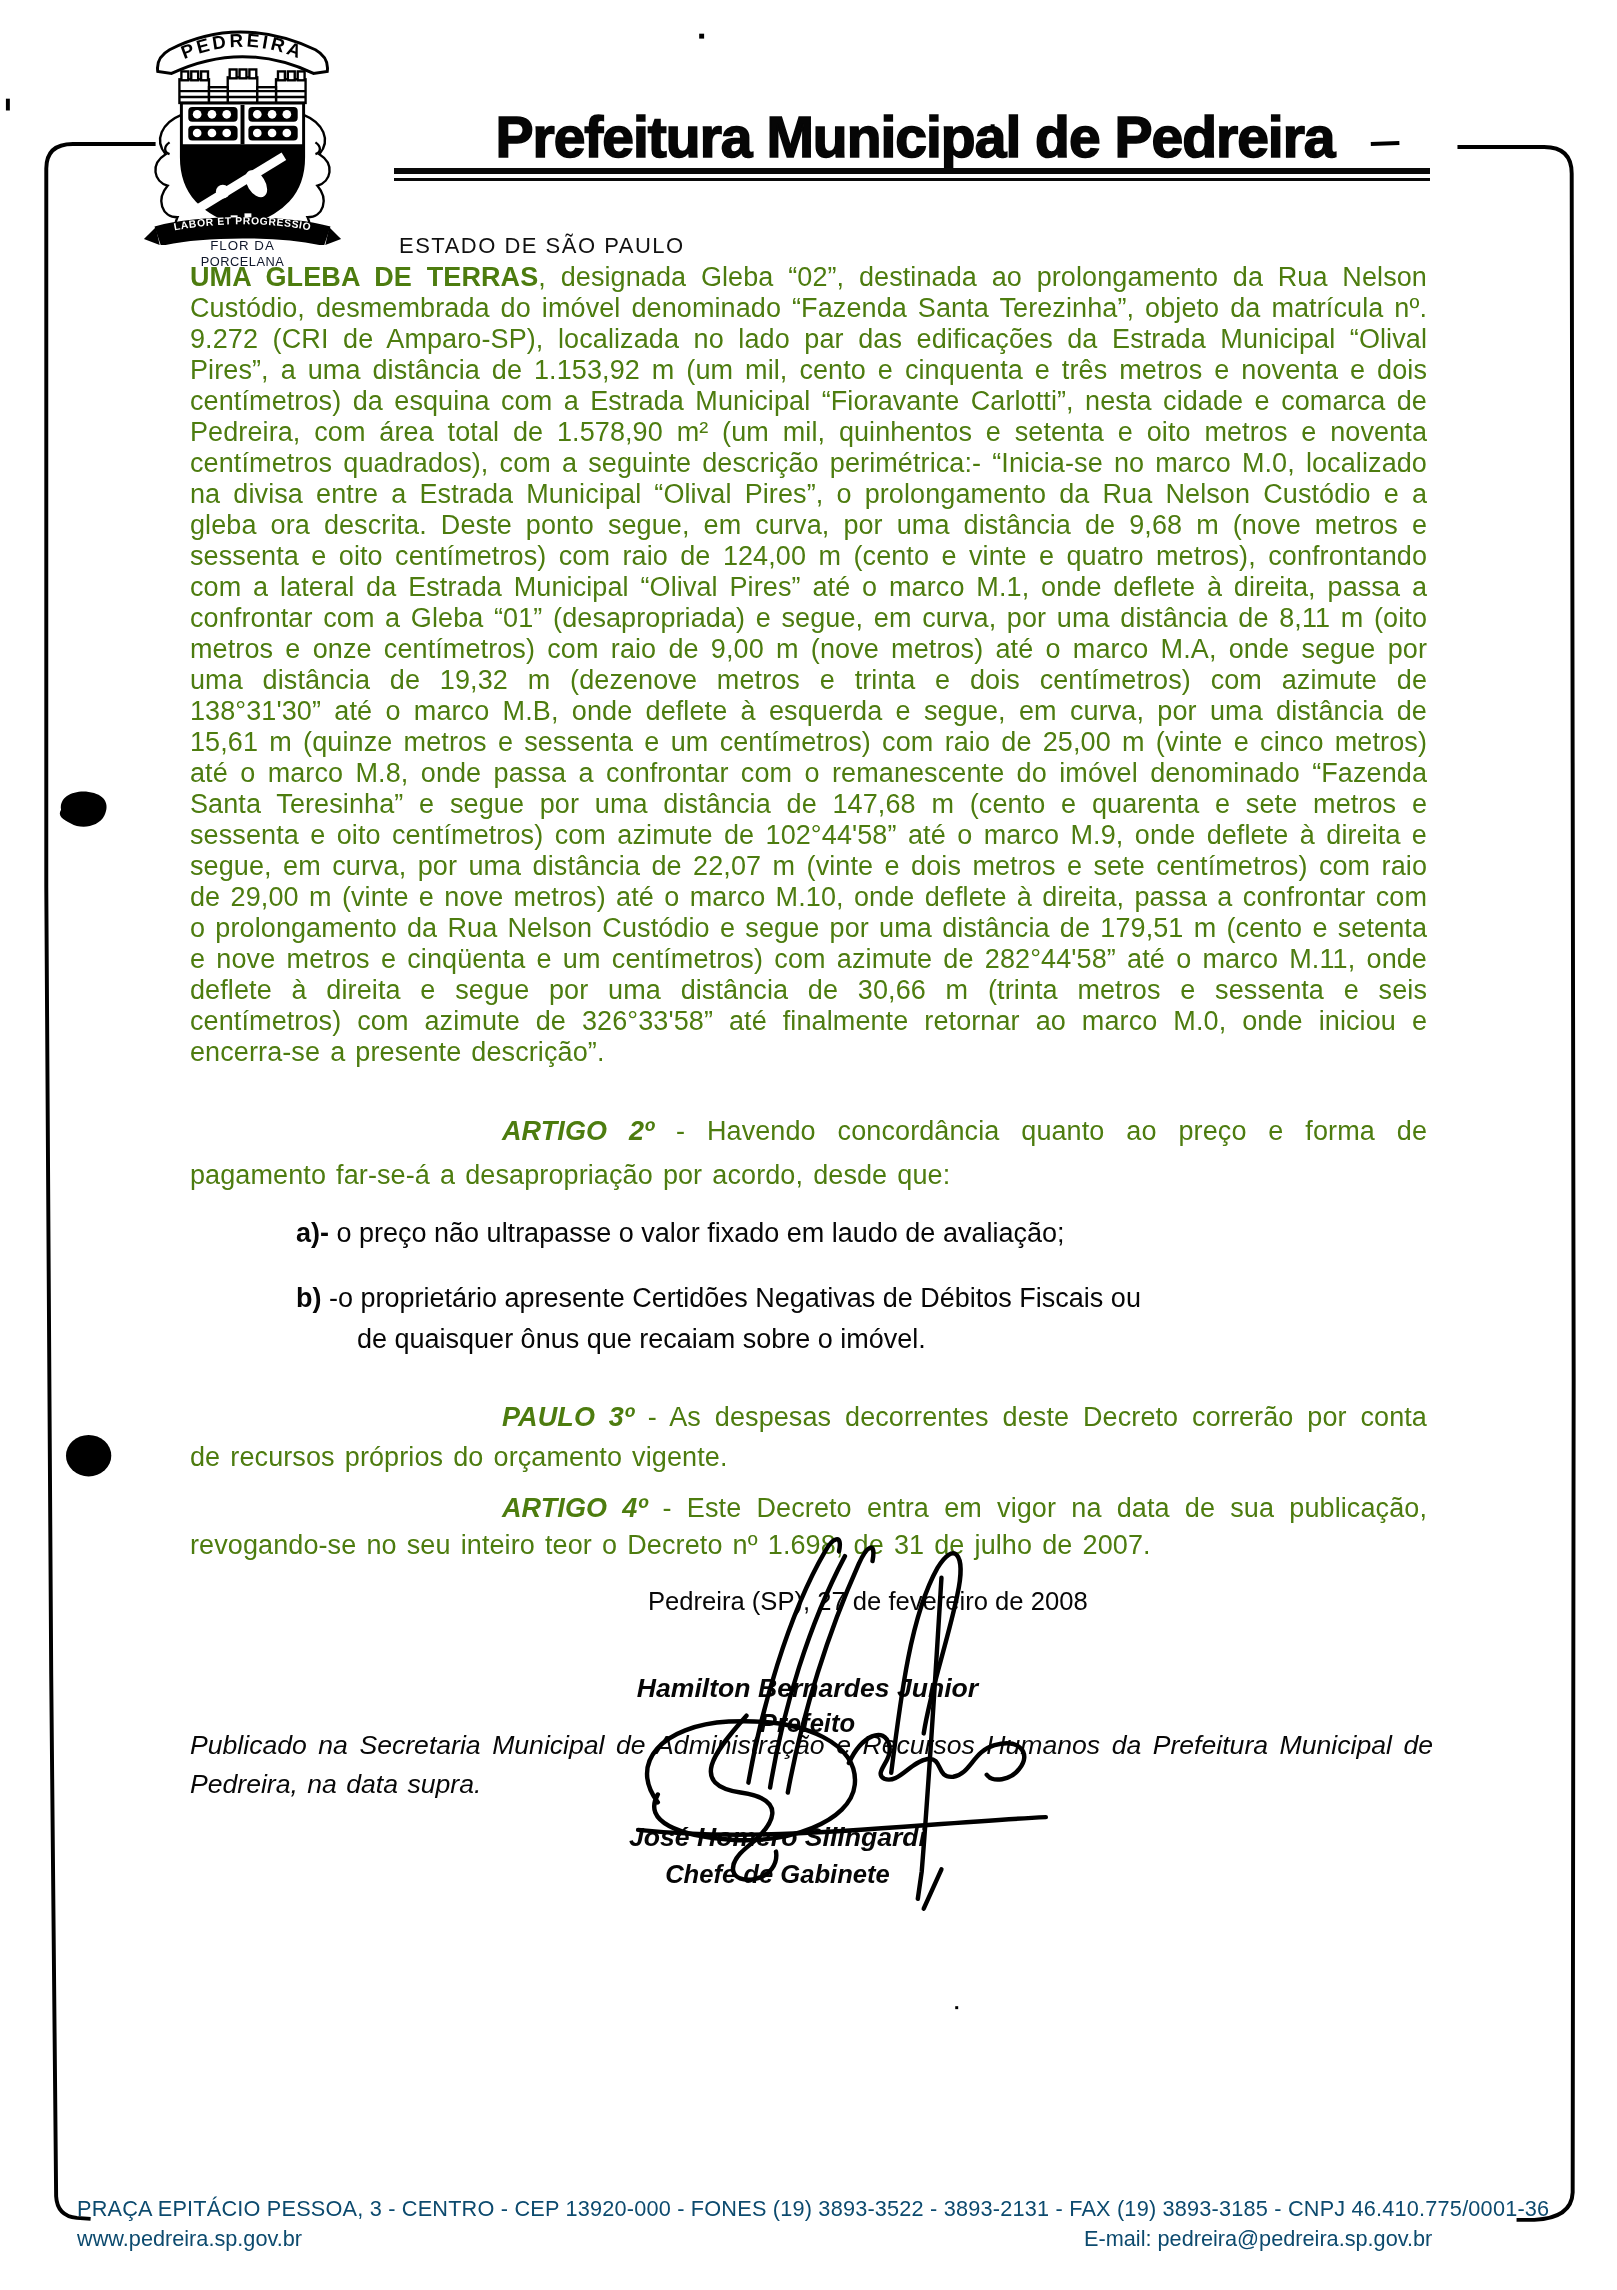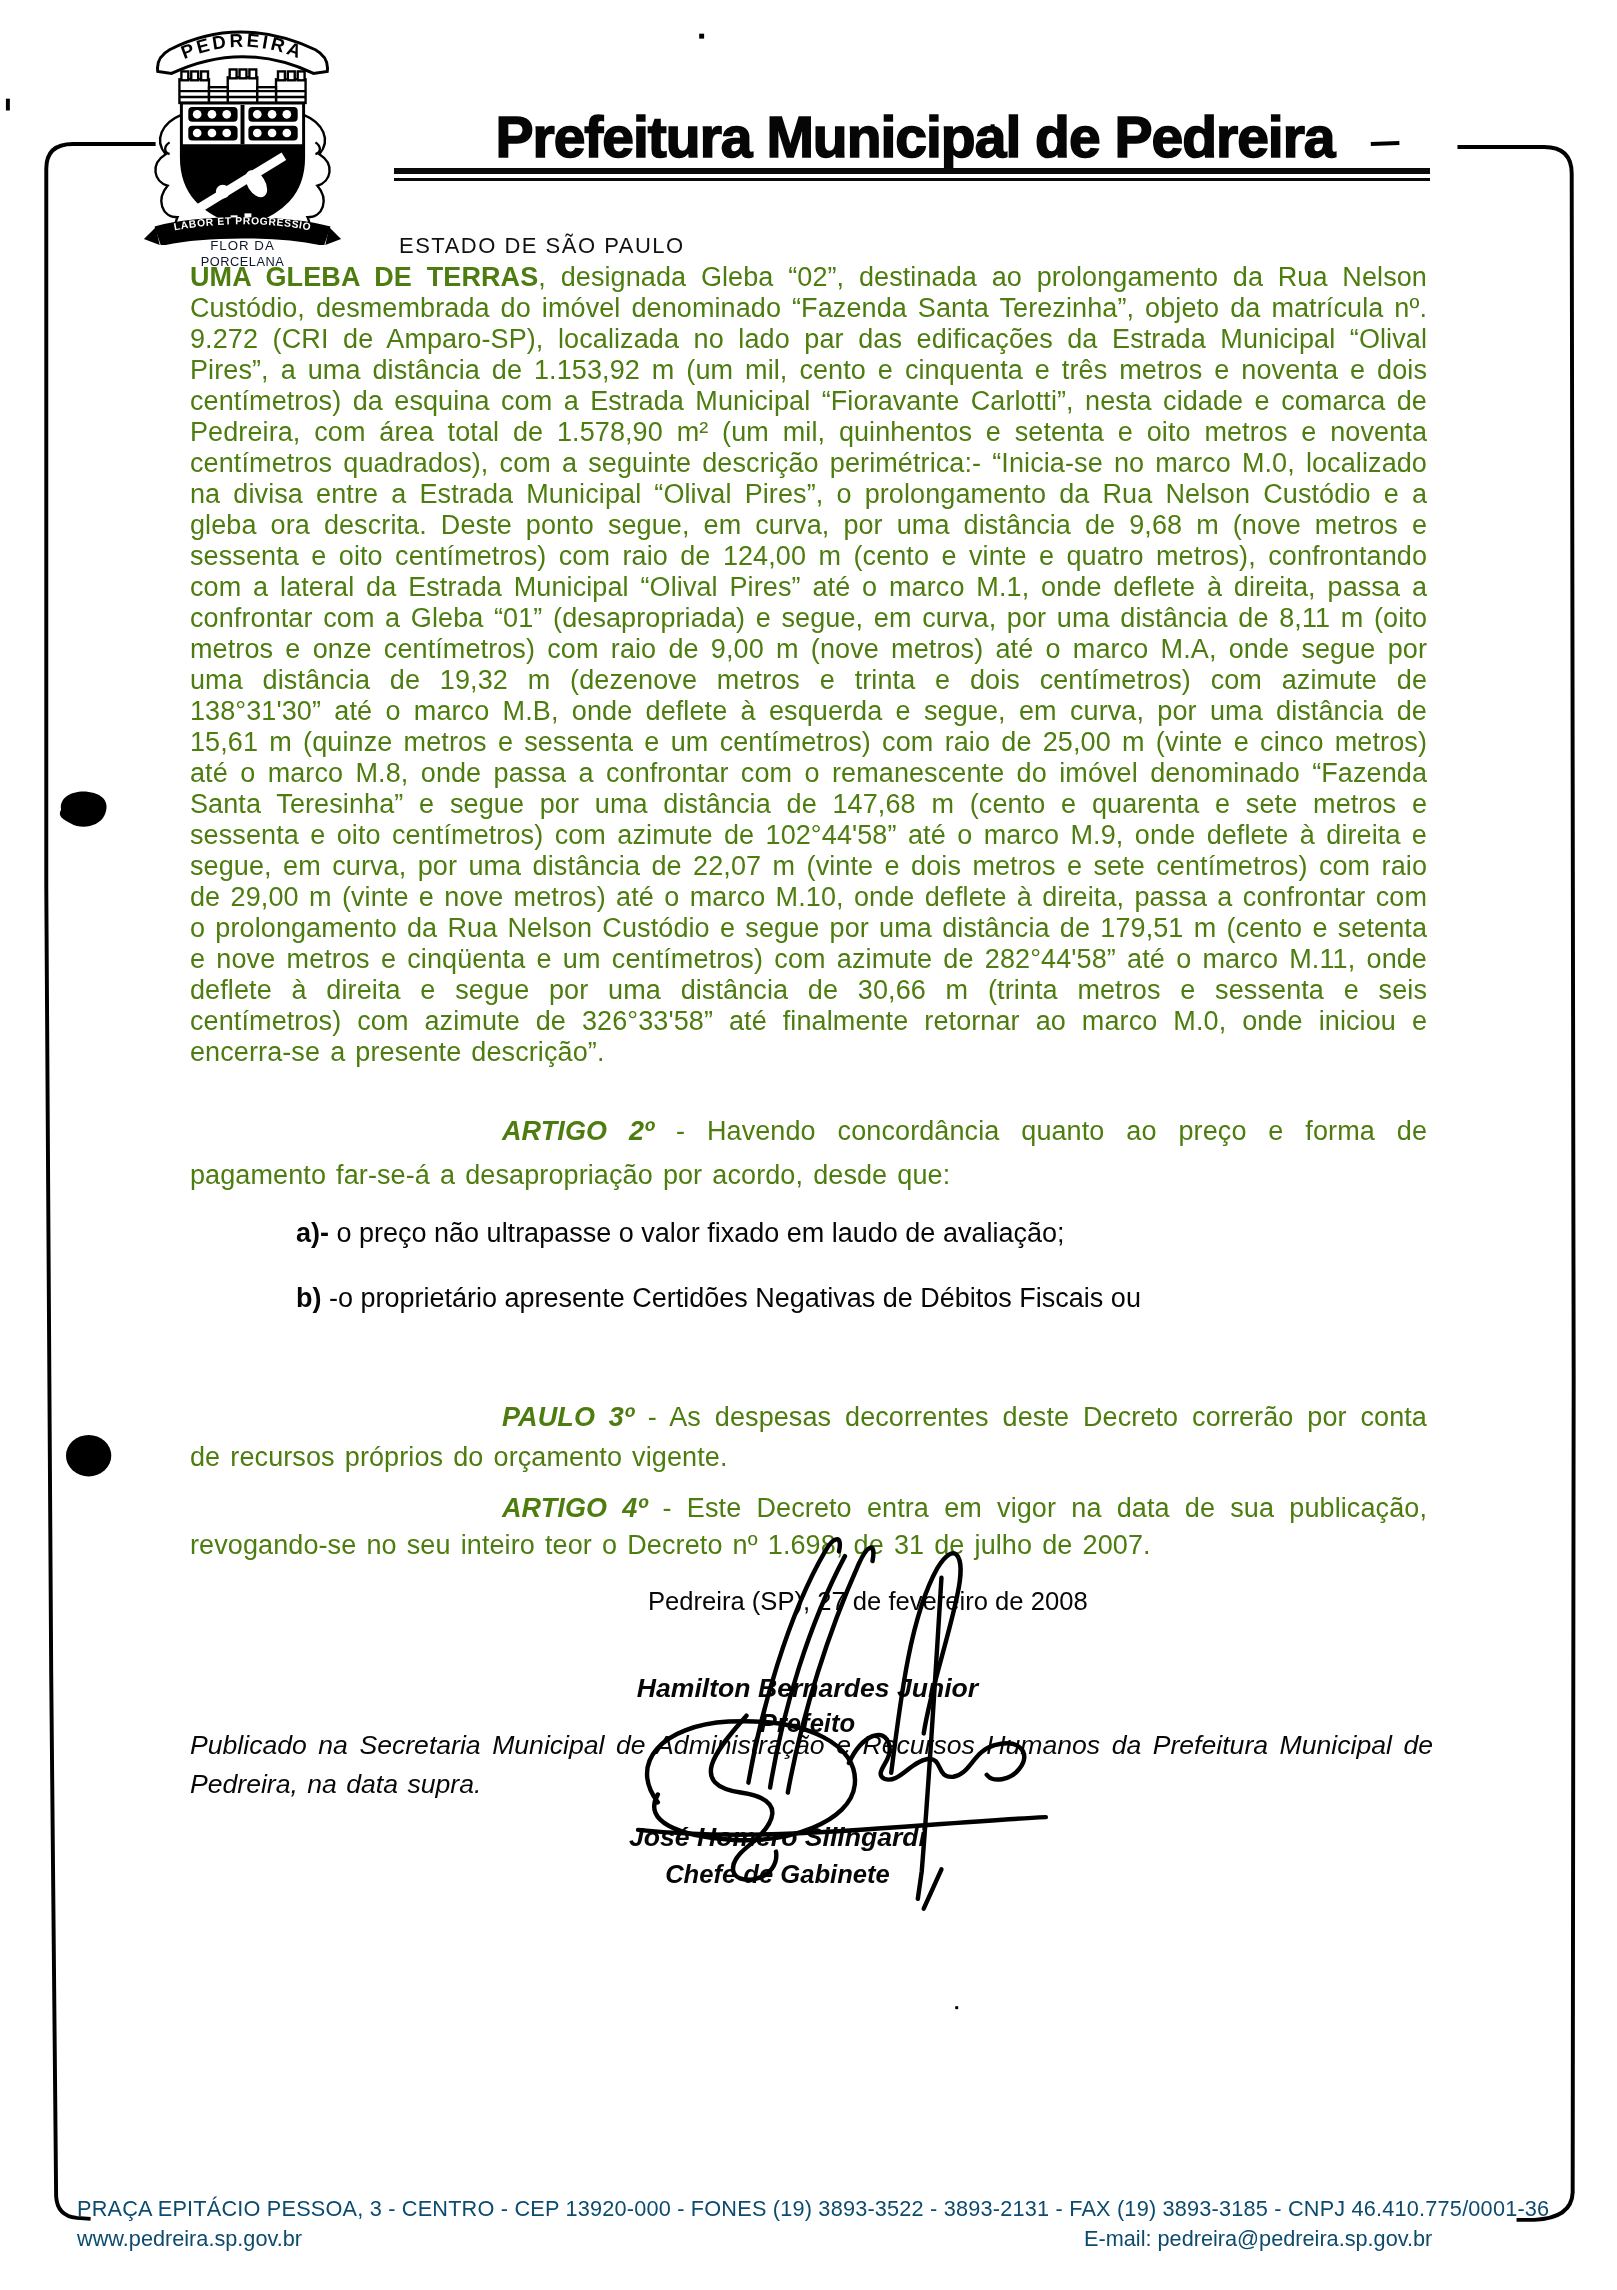--- a/index.html
+++ b/index.html
@@ -149,20 +149,21 @@
   <div class="abs rule" style="left:394px;top:178px;width:1036px;height:3px;"></div>
   <div class="abs" id="estado">ESTADO DE SÃO PAULO</div>
 
   <div class="abs bodytxt" id="para1"><span class="b">UMA GLEBA DE TERRAS</span><span>, designada Gleba “02”, destinada ao prolongamento da Rua Nelson Custódio, desmembrada do imóvel denominado “Fazenda Santa Terezinha”, objeto da matrícula nº. 9.272 (CRI de Amparo-SP), localizada no lado par das edificações da Estrada Municipal “Olival Pires”, a uma distância de 1.153,92 m (um mil, cento e cinquenta e três metros e noventa e dois centímetros) da esquina com a Estrada Municipal “Fioravante Carlotti”, nesta cidade e comarca de Pedreira, com área total de 1.578,90 m² (um mil, quinhentos e setenta e oito metros e noventa centímetros quadrados), com a seguinte descrição perimétrica:- “Inicia-se no marco M.0, localizado na divisa entre a Estrada Municipal “Olival Pires”, o prolongamento da Rua Nelson Custódio e a gleba ora descrita. Deste ponto segue, em curva, por uma distância de 9,68 m (nove metros e sessenta e oito centímetros) com raio de 124,00 m (cento e vinte e quatro metros), confrontando com a lateral da Estrada Municipal “Olival Pires” até o marco M.1, onde deflete à direita, passa a confrontar com a Gleba “01” (desapropriada) e segue, em curva, por uma distância de 8,11 m (oito metros e onze centímetros) com raio de 9,00 m (nove metros) até o marco M.A, onde segue por uma distância de 19,32 m (dezenove metros e trinta e dois centímetros) com azimute de 138°31'30” até o marco M.B, onde deflete à esquerda e segue, em curva, por uma distância de 15,61 m (quinze metros e sessenta e um centímetros) com raio de 25,00 m (vinte e cinco metros) até o marco M.8, onde passa a confrontar com o remanescente do imóvel denominado “Fazenda Santa Teresinha” e segue por uma distância de 147,68 m (cento e quarenta e sete metros e sessenta e oito centímetros) com azimute de 102°44'58” até o marco M.9, onde deflete à direita e segue, em curva, por uma distância de 22,07 m (vinte e dois metros e sete centímetros) com raio de 29,00 m (vinte e nove metros) até o marco M.10, onde deflete à direita, passa a confrontar com o prolongamento da Rua Nelson Custódio e segue por uma distância de 179,51 m (cento e setenta e nove metros e cinqüenta e um centímetros) com azimute de 282°44'58” até o marco M.11, onde deflete à direita e segue por uma distância de 30,66 m (trinta metros e sessenta e seis centímetros) com azimute de 326°33'58” até finalmente retornar ao marco M.0, onde iniciou e encerra-se a presente descrição”.</span></div>
 
   <div class="abs bodytxt artigo" id="artigo2"><span class="artigo-label">ARTIGO 2º</span><span> - Havendo concordância quanto ao preço e forma de pagamento far-se-á a desapropriação por acordo, desde que:</span></div>
 
   <div class="abs item" id="item-a"><span class="b">a)-</span><span> o preço não ultrapasse o valor fixado em laudo de avaliação;</span></div>
 
   <div class="abs item" id="item-b1"><span class="b">b)</span><span> -o proprietário apresente Certidões Negativas de Débitos Fiscais ou</span></div>
+  <div class="abs item" id="item-b2">de quaisquer ônus que recaiam sobre o imóvel.</div>
 
   <div class="abs bodytxt artigo" id="artigo3"><span class="artigo-label">PAULO 3º</span><span> - As despesas decorrentes deste Decreto correrão por conta de recursos próprios do orçamento vigente.</span></div>
 
   <div class="abs bodytxt artigo" id="artigo4"><span class="artigo-label">ARTIGO 4º</span><span> - Este Decreto entra em vigor na data de sua publicação, revogando-se no seu inteiro teor o Decreto nº 1.698, de 31 de julho de 2007.</span></div>
 
   <div class="abs" id="dateline">Pedreira (SP), 27 de fevereiro de 2008</div>
 
   <div class="abs signer" id="mayor-name">Hamilton Bernardes Junior</div>
   <div class="abs signer" id="mayor-title">Prefeito</div>
 

